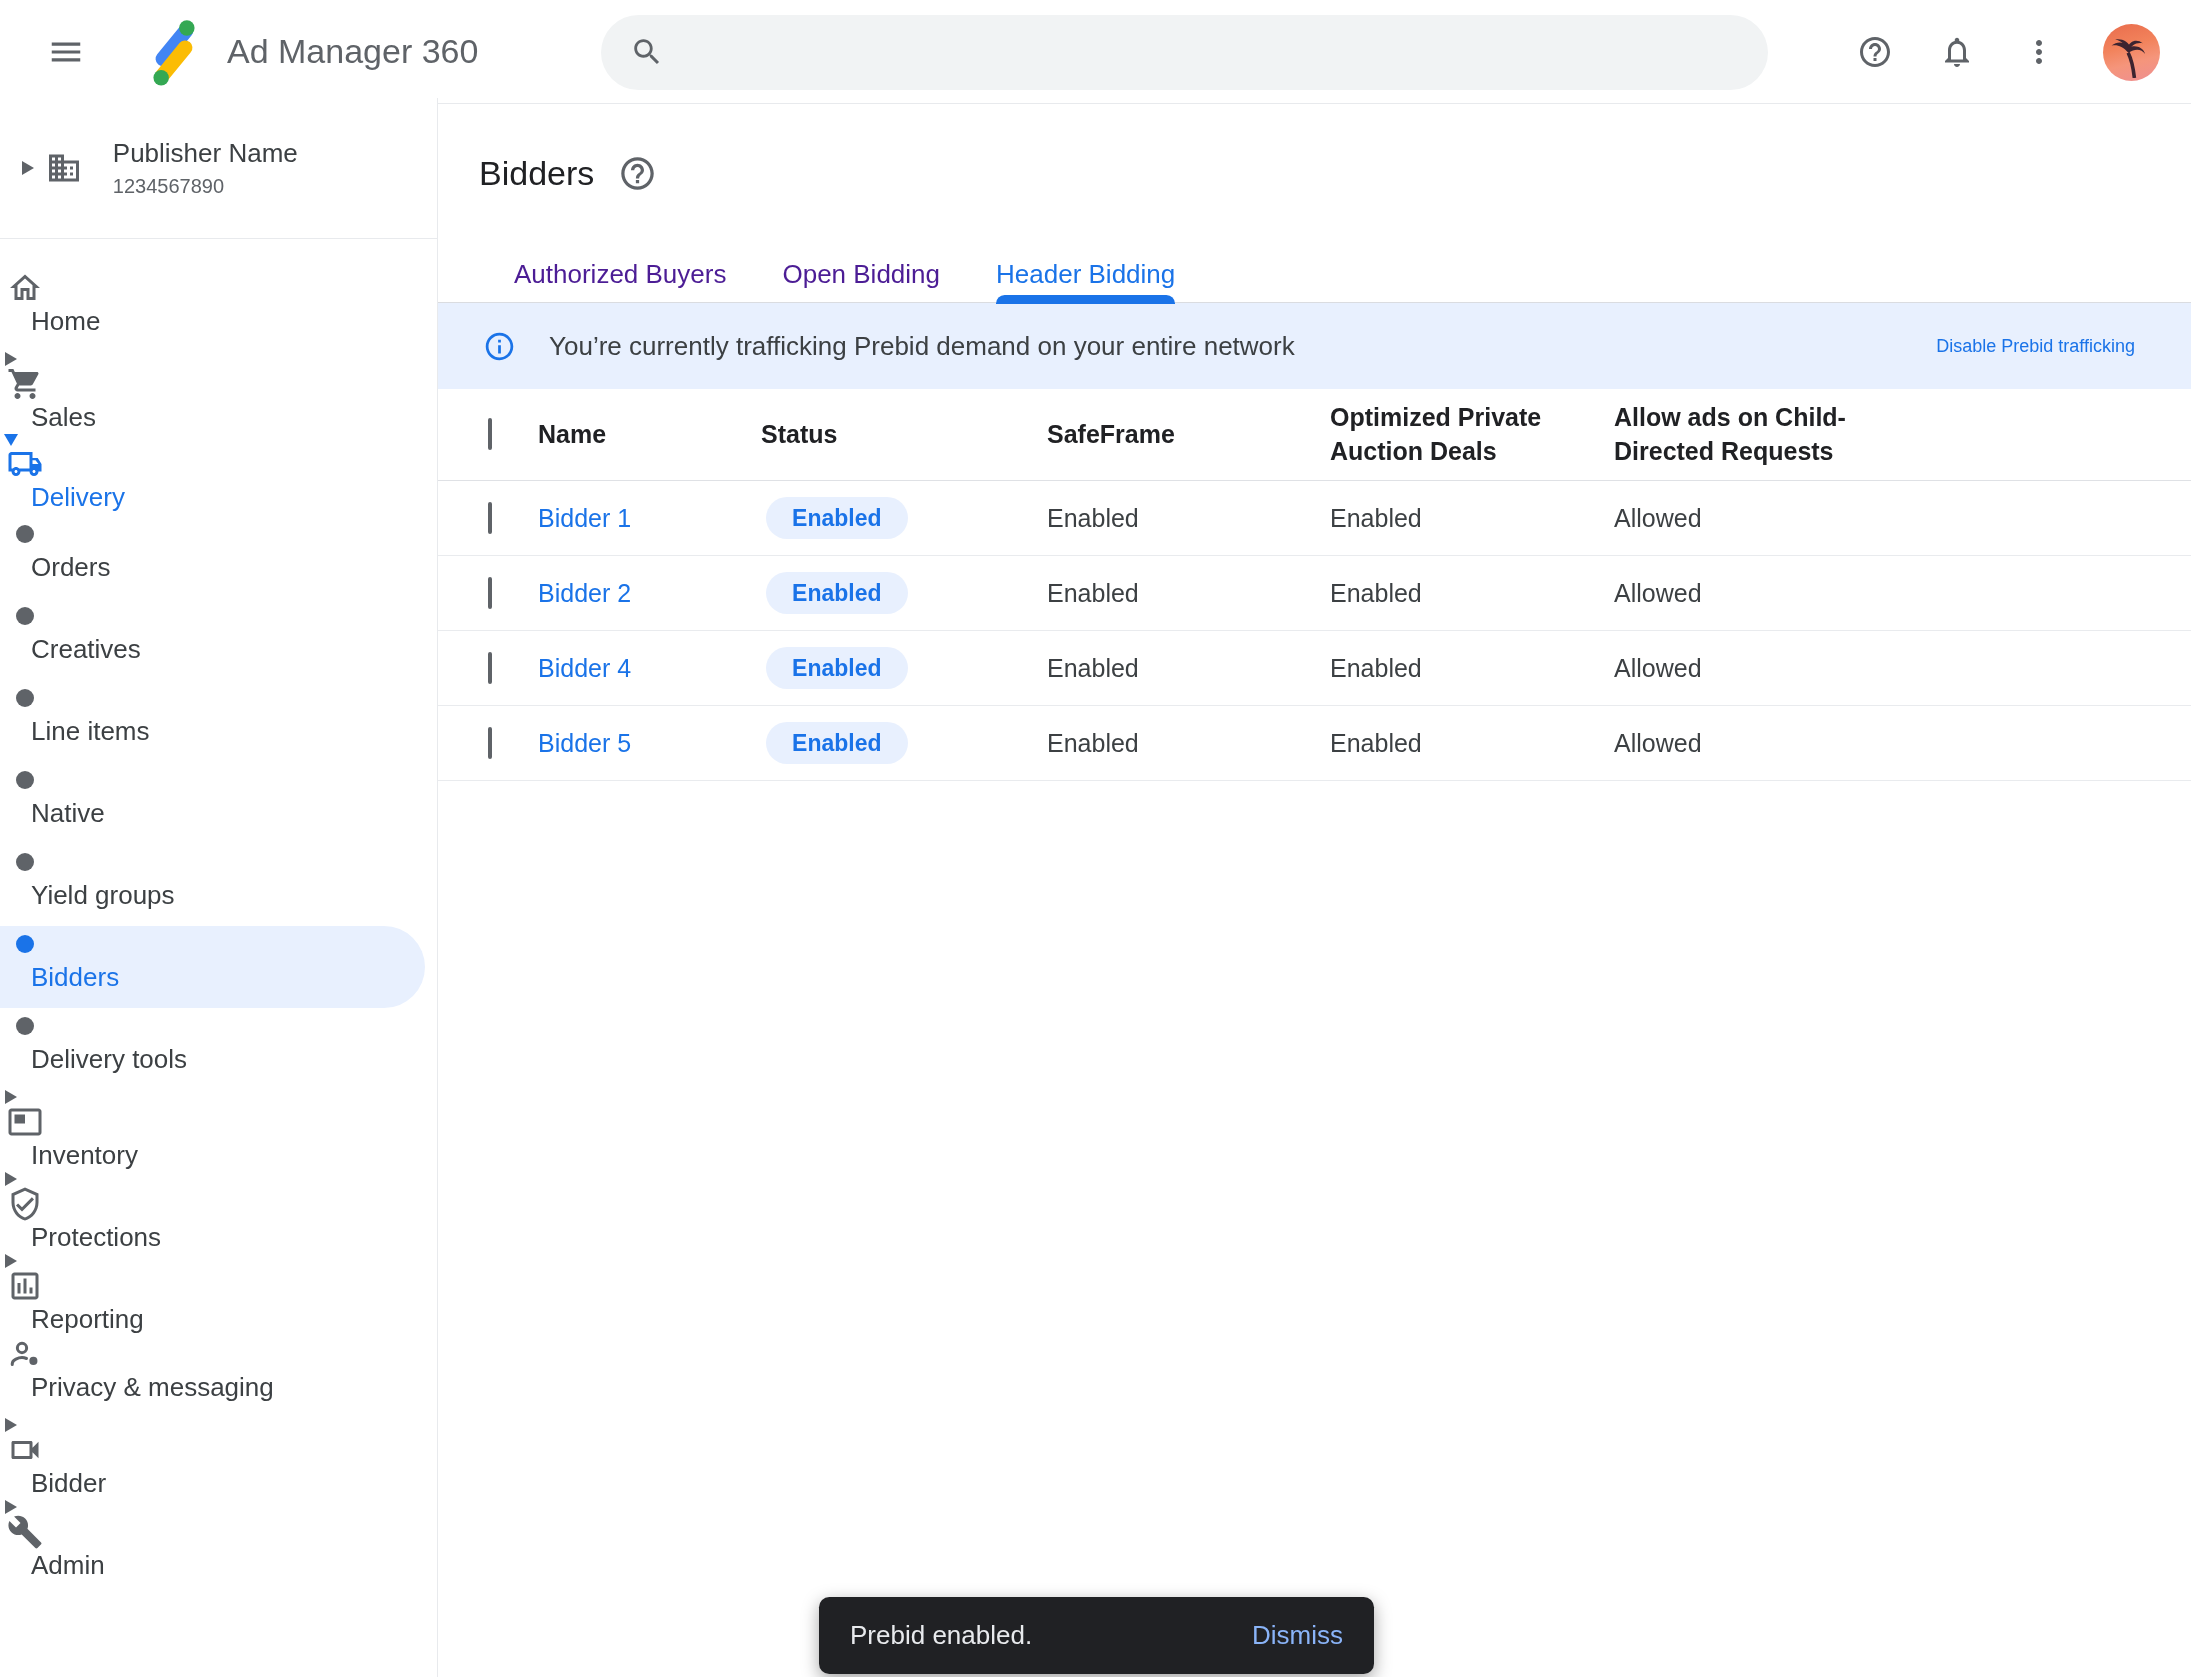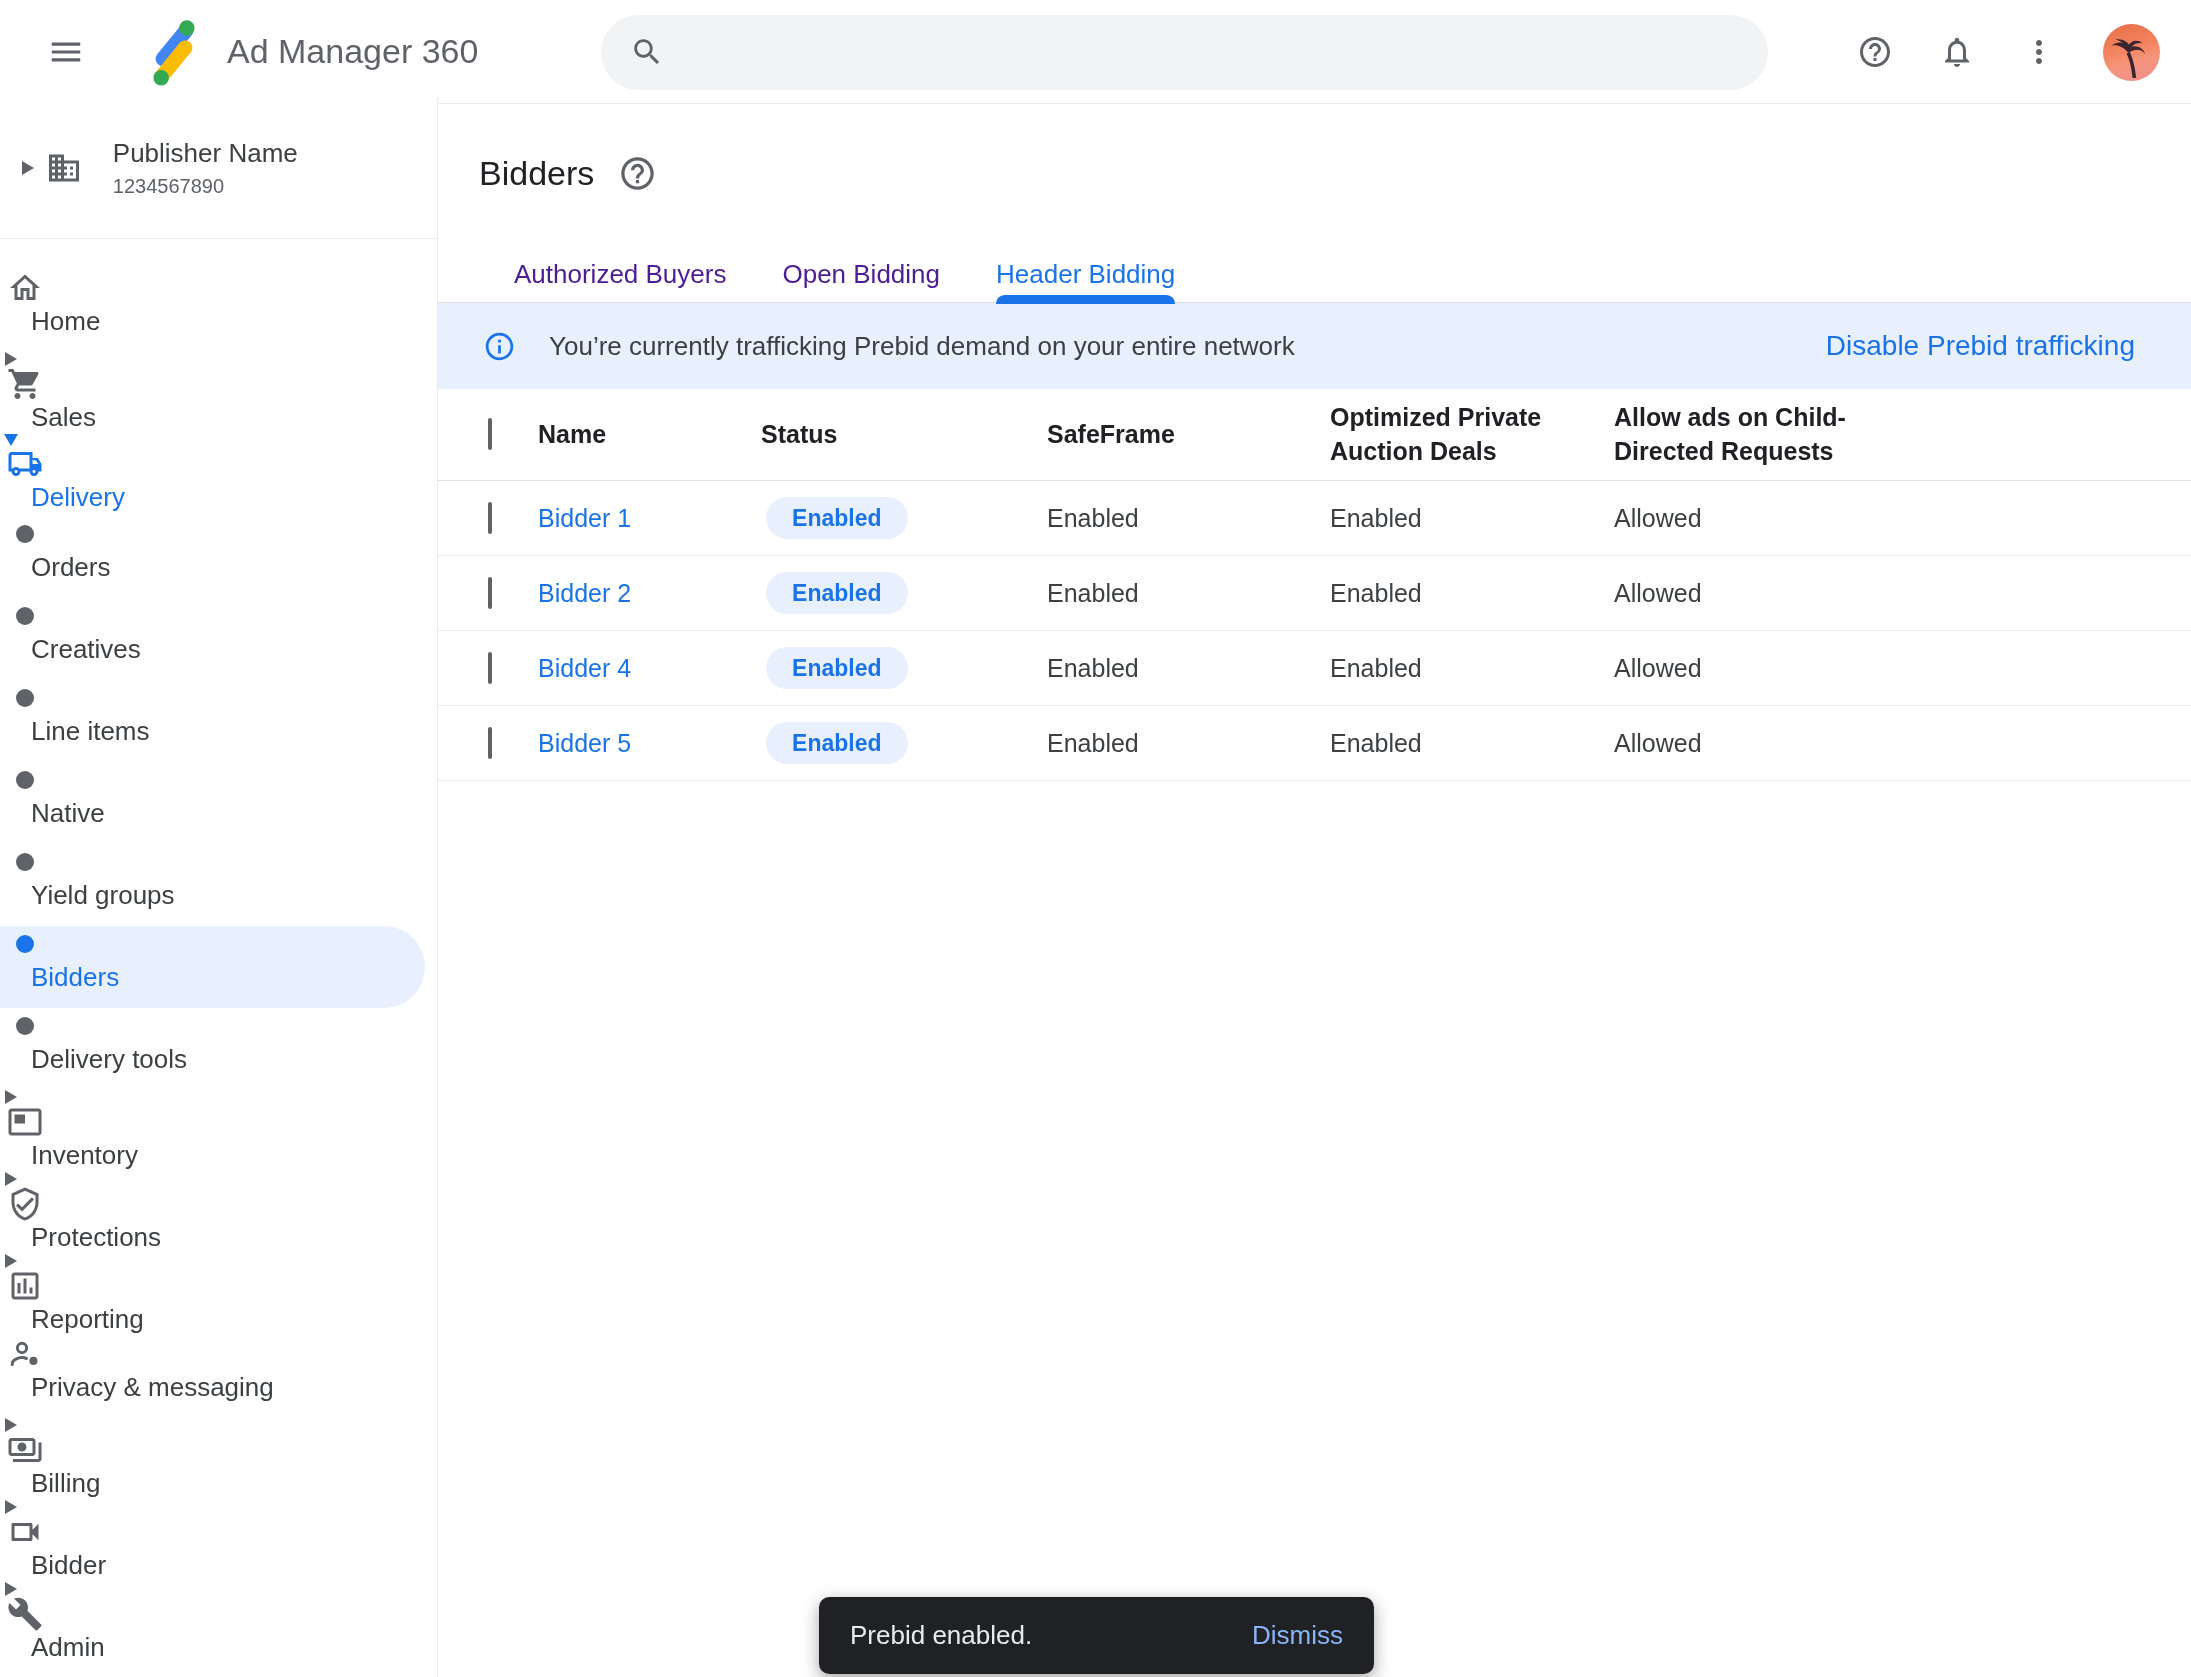--- a/index.html
+++ b/index.html
@@ -60,21 +60,21 @@
   .tabbar { margin-top:53px; height:57px; border-bottom:1.7px solid #dadce0; display:flex; padding-left:48px; }
   .tab { padding:0 28px; display:flex; align-items:center; font-size:26px; font-weight:500;
     color:#4c1d95; position:relative; cursor:pointer; white-space:nowrap; }
   .tab.active { color:#1a73e8; }
   .tab.active::after { content:""; position:absolute; left:28px; right:28px; bottom:-1.7px;
     height:8.6px; background:#1a73e8; border-radius:8.6px 8.6px 0 0; }
 
   .banner { height:86px; background:#e8f0fe; display:flex; align-items:center; padding:0 57px 0 45px; }
   .info-icon { width:33px; height:33px; color:#1a73e8; flex:none; }
   .banner-msg { margin-left:33px; font-size:26px; color:#3c4043; }
-  .banner-action { margin-left:auto; font-size:28px; font-weight:500; color:#1a73e8; cursor:pointer; white-space:nowrap; }
+  .banner-action { margin-left:auto; font-size:18px; font-weight:500; color:#1a73e8; cursor:pointer; white-space:nowrap; }
 
   .grid-row { display:grid; grid-template-columns:50px 223px 286px 283px 284px auto;
     padding-left:50px; align-items:center; }
   .thead { height:92px; border-bottom:1.7px solid #dfe1e5; font-size:25px; font-weight:700; color:#202124; }
   .th-wrap { max-width:265px; line-height:1.35; }
   .trow { height:75px; border-bottom:1.7px solid #e9ebee; font-size:25px; color:#3c4043; }
   .checkbox { width:26px; height:26px; border:2.6px solid #5f6368; border-radius:4.3px; background:#fff; cursor:pointer; }
   .cell-link { color:#1a73e8; cursor:pointer; }
   .chip { display:inline-flex; align-items:center; justify-content:center; height:42px; padding:0 26px;
     margin-left:5.1px; background:#e8f0fe; color:#1a73e8; font-size:23px; font-weight:700;
@@ -287,31 +287,20 @@
           </svg>
       </span>
       <span class="nav-label">Privacy &amp; messaging</span>
     </div>
     <div class="nav-item">
       <span class="arrow-box">
           <span class="tri-right"></span>
         </span>
       <span class="side-icon">
         <svg viewBox="0 0 24 24" fill="currentColor">
-            <path d="M19 14V6c0-1.1-.9-2-2-2H3c-1.1 0-2 .9-2 2v8c0 1.1.9 2 2 2h14c1.1 0 2-.9 2-2zm-2 0H3V6h14v8zm-7-7c-1.66 0-3 1.34-3 3s1.34 3 3 3 3-1.34 3-3-1.34-3-3-3zm13 0v11c0 1.1-.9 2-2 2H4v-2h17V7h2z"></path>
-          </svg>
-      </span>
-      <span class="nav-label">Billing</span>
-    </div>
-    <div class="nav-item">
-      <span class="arrow-box">
-          <span class="tri-right"></span>
-        </span>
-      <span class="side-icon">
-        <svg viewBox="0 0 24 24" fill="currentColor">
             <path d="M17 10.5V7c0-.55-.45-1-1-1H4c-.55 0-1 .45-1 1v10c0 .55.45 1 1 1h12c.55 0 1-.45 1-1v-3.5l4 4v-11l-4 4zM15 16H5V8h10v8z"></path>
           </svg>
       </span>
       <span class="nav-label">Bidder</span>
     </div>
     <div class="nav-item">
       <span class="arrow-box">
           <span class="tri-right"></span>
         </span>
       <span class="side-icon">

